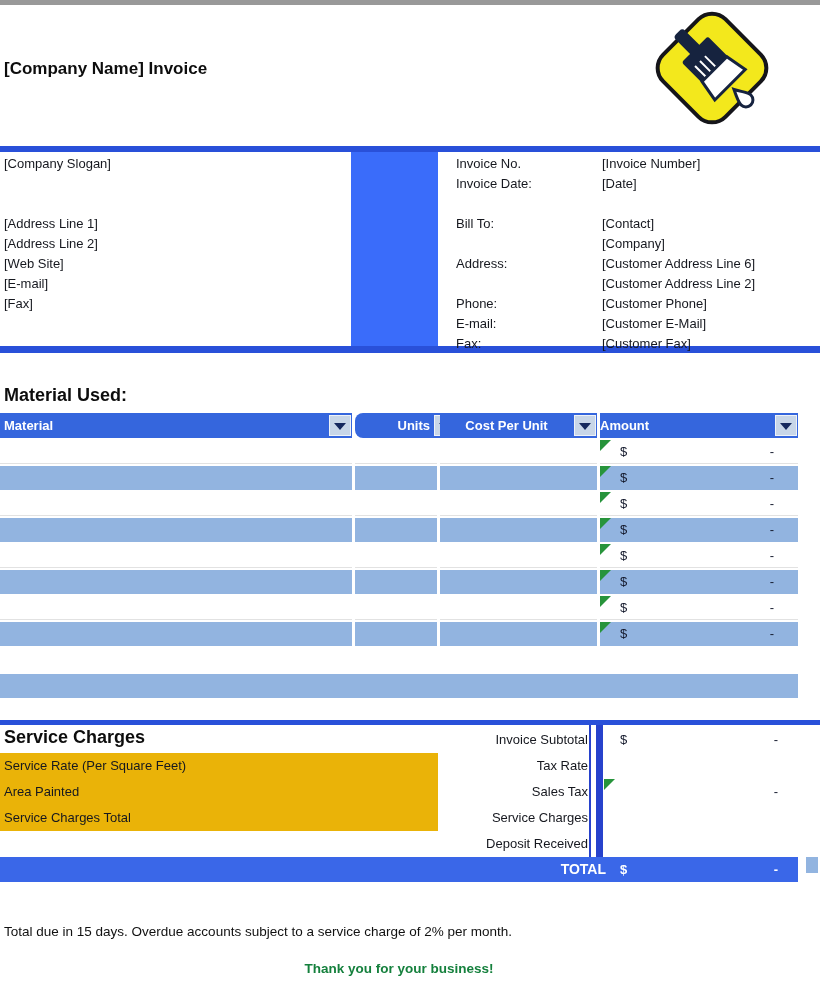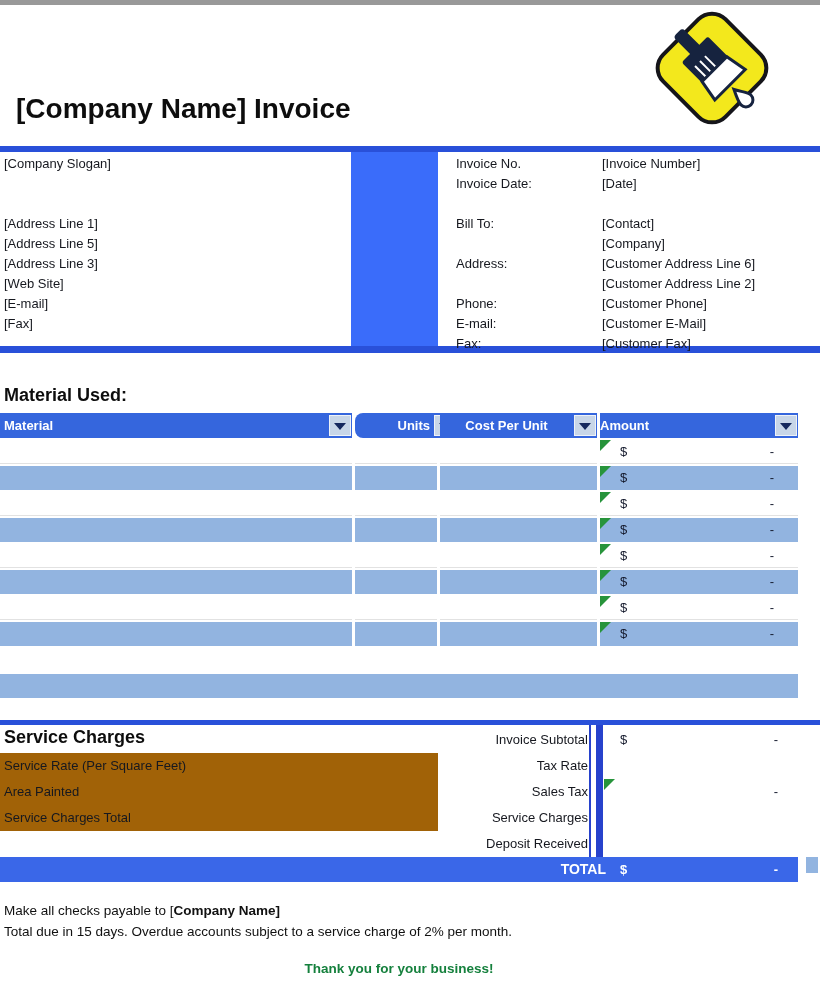--- a/index.html
+++ b/index.html
@@ -1,21 +1,21 @@
 <!DOCTYPE html>
 <html><head>
 <meta charset="utf-8">
 <style>
   html,body{margin:0;padding:0;background:#fff;}
   #page{position:relative;width:820px;height:1002px;background:#fff;overflow:hidden;
         font-family:"Liberation Sans",sans-serif;color:#111;}
 
   .topbar{position:absolute;top:0;left:0;width:820px;height:5px;background:#999999;}
 
-  .title{position:absolute;top:59px;left:16px;font-size:28px;font-weight:bold;color:#0d0d0d;margin-top:34px;}
+  .title{position:absolute;top:59px;left:4px;font-size:17px;font-weight:bold;color:#0d0d0d;}
 
   .logo{position:absolute;left:644px;top:2px;width:136px;height:134px;}
 
   
   .bar1{position:absolute;top:146px;left:0;width:820px;height:6px;background:#2950d9;}
   .bar2{position:absolute;top:346px;left:0;width:820px;height:7px;background:#2950d9;}
   .band{position:absolute;top:152px;left:351px;width:87px;height:194px;background:#3a6cfa;}
 
   .colblock{position:absolute;font-size:13px;color:#16181f;}
   .colblock div{height:20px;line-height:20px;white-space:nowrap;}
@@ -53,21 +53,21 @@
   .gtri{position:absolute;left:0;top:0;width:0;height:0;
         border-top:11px solid #27943b;border-right:11px solid transparent;}
   .cur{position:absolute;left:20px;top:0;line-height:24px;font-size:13px;color:#151a2d;}
   .dash{position:absolute;right:24px;top:0;line-height:24px;font-size:13px;color:#151a2d;}
 
   .trail-blue{position:absolute;top:674px;left:0;width:798px;height:24px;background:#92b4e0;}
 
   
   .bar3{position:absolute;top:720px;left:0;width:820px;height:5px;background:#2950d9;}
   .sc-heading{position:absolute;top:727px;left:4px;font-size:18px;font-weight:bold;color:#0d0d0d;}
-  .sc-block{position:absolute;top:753px;left:0;width:438px;height:78px;background:#a16207;}
+  .sc-block{position:absolute;top:753px;left:0;width:438px;height:78px;background:#eab308;}
   .sc-block div{height:26px;line-height:26px;padding-left:4px;font-size:13px;color:#16181f;white-space:nowrap;}
   .sc-labels{position:absolute;top:727px;left:400px;width:188px;text-align:right;}
   .sc-labels div{height:26px;line-height:26px;font-size:13px;color:#16181f;white-space:nowrap;}
 
   .vline-thin{position:absolute;left:589px;top:725px;width:2px;height:132px;background:#2742cc;}
   .vline-thick{position:absolute;left:596px;top:725px;width:7px;height:157px;background:#2742cc;}
 
   .amt-sub-cur{position:absolute;left:620px;top:727px;height:26px;line-height:26px;font-size:13px;color:#151a2d;}
   .amt-sub-dash{position:absolute;left:603px;top:727px;width:175px;height:26px;line-height:26px;
                 text-align:right;font-size:13px;color:#151a2d;}
@@ -116,22 +116,21 @@
 
   <div class="bar1"></div>
   <div class="band"></div>
   <div class="bar2"></div>
 
   <div class="colblock col-left">
     <div>[Company Slogan]</div>
     <div></div>
     <div></div>
     <div>[Address Line 1]</div>
-    <div>[Address Line 5]</div>
-    <div>[Address Line 3]</div>
+    <div>[Address Line 2]</div>
     <div>[Web Site]</div>
     <div>[E-mail]</div>
     <div>[Fax]</div>
   </div>
 
   <div class="colblock col-mid">
     <div>Invoice No.</div>
     <div>Invoice Date:</div>
     <div></div>
     <div>Bill To:</div>
@@ -287,17 +286,16 @@
   <span class="amt-tax-tri"></span>
   <span class="amt-tax-dash">-</span>
 
   <div class="total-row">
     <div class="total-label">TOTAL</div>
     <div class="total-cur">$</div>
     <div class="total-dash">-</div>
   </div>
   <div class="total-artifact"></div>
 
-  <div class="f-line1"><span>Make all checks payable to [</span><b>Company Name]</b></div>
   <div class="f-line2">Total due in 15 days. Overdue accounts subject to a service charge of 2% per month.</div>
   <div class="f-thanks">Thank you for your business!</div>
 
 </div>
 
 </body></html>

